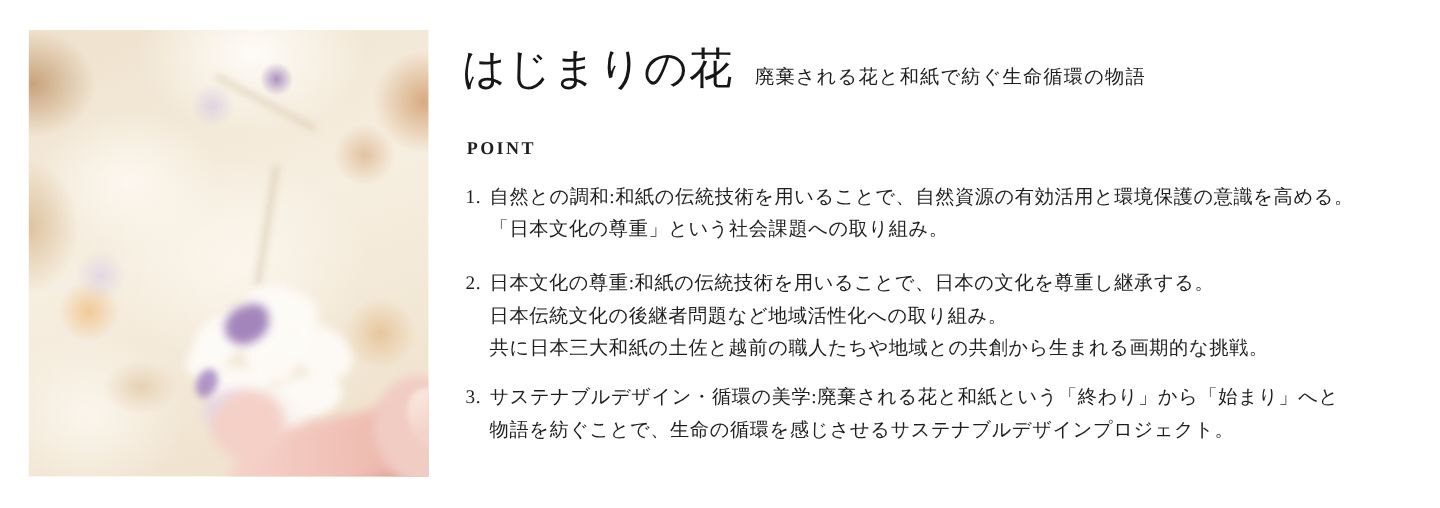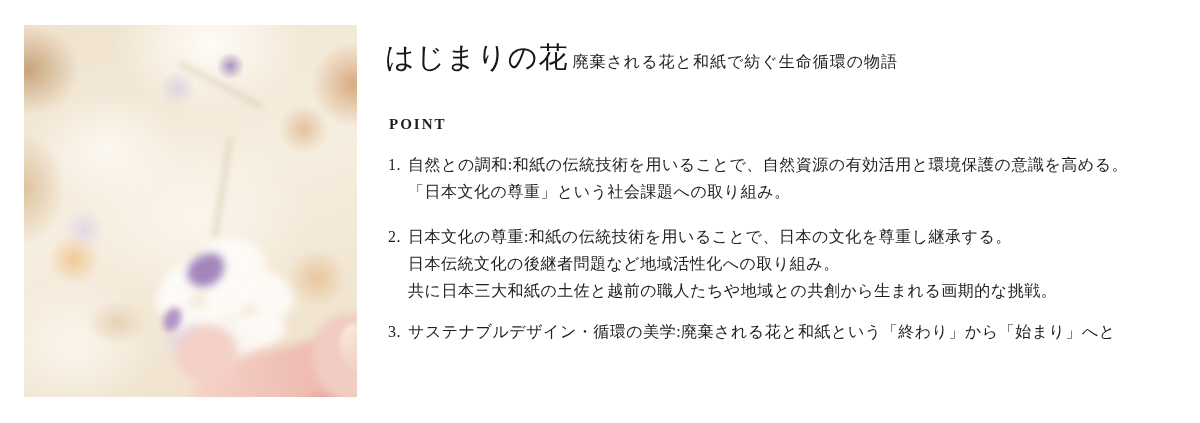--- a/index.html
+++ b/index.html
@@ -50,22 +50,22 @@
   .hand-base   { left:152px; top:345px; width:270px; height:160px; border-radius:60px;
                  background:linear-gradient(100deg,#f6d6cd 0%, #eeb9ae 50%, #e5a598 100%);
                  transform:rotate(-12deg); transform-origin:top left; filter:blur(5px); }
   .fingertip-1 { left:152px; top:300px; width:62px; height:58px; background:#f4d0c7; border-radius:50%; transform:rotate(-20deg); filter:blur(5px); }
   .fingertip-2 { left:288px; top:288px; width:80px; height:92px; background:#f1ccc2; border-radius:50%; transform:rotate(-18deg); filter:blur(4px); }
   .nail        { left:316px; top:298px; width:36px; height:50px; background:linear-gradient(175deg,#f9e9df 0%, #f3d3c8 70%); border-radius:50%; transform:rotate(-16deg); filter:blur(2px); }
   .finger-crease{ left:200px; top:372px; width:180px; height:15px; background:#d8968c; opacity:.55; border-radius:8px; transform:rotate(-19deg); filter:blur(5px); }
 
   
   .title-row { position:absolute; left:385px; top:38px; display:flex; align-items:baseline; white-space:nowrap; }
-  .page-title { font-size:29px; font-weight:500; letter-spacing:1px; line-height:38px; color:#161616; }
-  .page-subtitle { font-size:16px; font-weight:400; letter-spacing:1px; margin-left:4px; color:#1e1e1e; }
+  .page-title { font-size:36px; font-weight:500; letter-spacing:1px; line-height:38px; color:#161616; }
+  .page-subtitle { font-size:16px; font-weight:400; letter-spacing:1px; margin-left:18px; color:#1e1e1e; }
   .point-heading { position:absolute; left:389px; top:113px; font-size:15px; font-weight:700; letter-spacing:2px; line-height:22px; }
   .points { position:absolute; left:388px; top:151px; width:790px; list-style:none; }
   .point { margin-bottom:18px; }
   .point:last-child { margin-bottom:0; }
   .point .line { font-size:16px; line-height:27px; letter-spacing:0.5px; white-space:nowrap; }
   .point .line.cont { padding-left:20px; }
   .point .num { display:inline-block; min-width:20px; }
   .point:nth-child(3) { margin-top:-4px; }
 </style>
 </head>
@@ -108,16 +108,17 @@
       <div class="line first"><span class="num">1.</span><span>自然との調和:和紙の伝統技術を用いることで、自然資源の有効活用と環境保護の意識を高める。</span></div>
       <div class="line cont">「日本文化の尊重」という社会課題への取り組み。</div>
     </li>
     <li class="point">
       <div class="line first"><span class="num">2.</span><span>日本文化の尊重:和紙の伝統技術を用いることで、日本の文化を尊重し継承する。</span></div>
       <div class="line cont">日本伝統文化の後継者問題など地域活性化への取り組み。</div>
       <div class="line cont">共に日本三大和紙の土佐と越前の職人たちや地域との共創から生まれる画期的な挑戦。</div>
     </li>
     <li class="point">
       <div class="line first"><span class="num">3.</span><span>サステナブルデザイン・循環の美学:廃棄される花と和紙という「終わり」から「始まり」へと</span></div>
+      <div class="line cont">物語を紡ぐことで、生命の循環を感じさせるサステナブルデザインプロジェクト。</div>
     </li>
   </ol>
 
 </div>
 
 </body></html>

